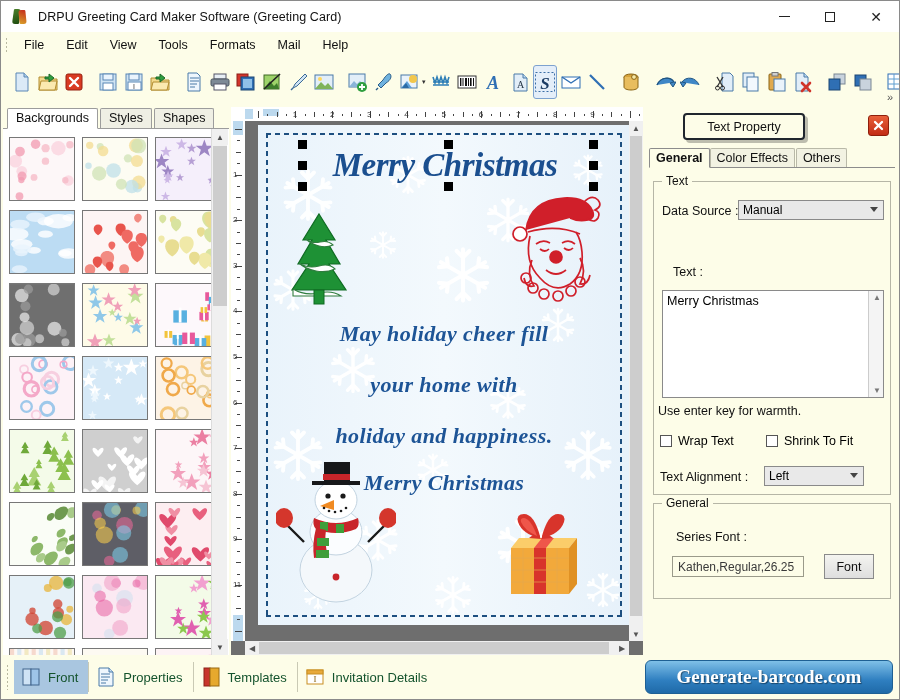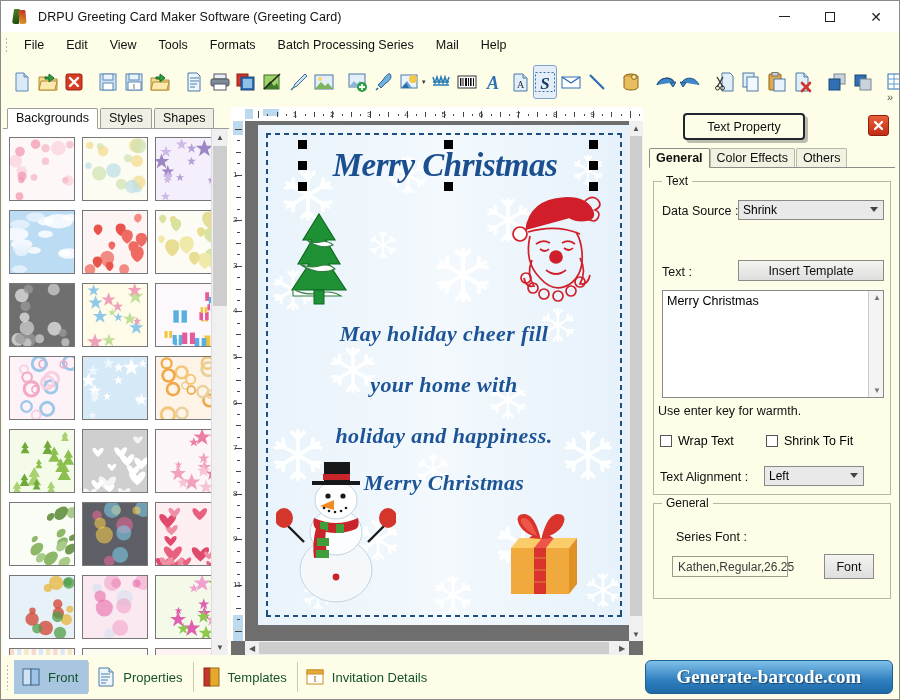--- a/index.html
+++ b/index.html
@@ -139,21 +139,20 @@
     </div>
   </div>
 
   <div class="menubar">
     <div class="grip"></div>
     <div class="menuitem">File</div>
     <div class="menuitem">Edit</div>
     <div class="menuitem">View</div>
     <div class="menuitem">Tools</div>
     <div class="menuitem">Formats</div>
-    <div class="menuitem">Batch Processing Series</div>
     <div class="menuitem">Mail</div>
     <div class="menuitem">Help</div>
   </div>
 
   <div class="toolbar">
     <div class="tb-grip"></div>
 
     <div class="tbtn">
       <svg width="22" height="22" viewBox="0 0 22 22">
           <path d="M5 2h8l4 4v14H5z" fill="#dbeaf7" stroke="#5b87b5"></path>
@@ -1152,26 +1151,25 @@
       <div class="rtab active">General</div>
       <div class="rtab inactive">Color Effects</div>
       <div class="rtab inactive">Others</div>
     </div>
 
     <div class="group" style="left:6px;top:72px;width:238px;height:314px;">
       <div class="glabel">Text</div>
 
       <div class="fld-label" style="position:absolute;left:8px;top:22px;">Data Source :</div>
       <div class="combo" style="position:absolute;left:84px;top:18px;width:146px;">
-        <span>Shrink</span>
+        <span>Manual</span>
         <span class="arrow"></span>
       </div>
 
-      <div class="fld-label" style="position:absolute;left:8px;top:83px;">Text :</div>
-      <div class="btn3d" style="position:absolute;left:84px;top:78px;width:146px;height:21px;">Insert Template</div>
+      <div class="fld-label" style="position:absolute;left:19px;top:83px;">Text :</div>
 
       <div class="ta" style="position:absolute;left:8px;top:108px;width:222px;height:108px;">
         <span>Merry Christmas</span>
         <div class="ta-scroll">
           <div class="a" style="top:2px">▲</div>
           <div class="a" style="bottom:2px">▼</div>
         </div>
       </div>
 
       <div class="fld-label" style="position:absolute;left:4px;top:222px;">Use enter key for warmth.</div>
@@ -1186,21 +1184,21 @@
       <div class="fld-label" style="position:absolute;left:6px;top:288px;">Text Alignment :</div>
       <div class="combo" style="position:absolute;left:110px;top:284px;width:100px;">
         <span>Left</span>
         <span class="arrow"></span>
       </div>
     </div>
 
     <div class="group" style="left:6px;top:394px;width:238px;height:96px;">
       <div class="glabel">General</div>
       <div class="fld-label" style="position:absolute;left:22px;top:26px;">Series Font :</div>
-      <div class="tinput" style="position:absolute;left:18px;top:52px;width:116px;">
+      <div class="tinput" style="position:absolute;left:18px;top:52px;width:132px;">
         <span>Kathen,Regular,26.25</span>
       </div>
       <div class="btn3d" style="position:absolute;left:170px;top:50px;width:50px;height:25px;">Font</div>
     </div>
   </div>
 
   <div class="statusbar">
     <div class="sgrip"></div>
 
     <div class="sbtn active">

